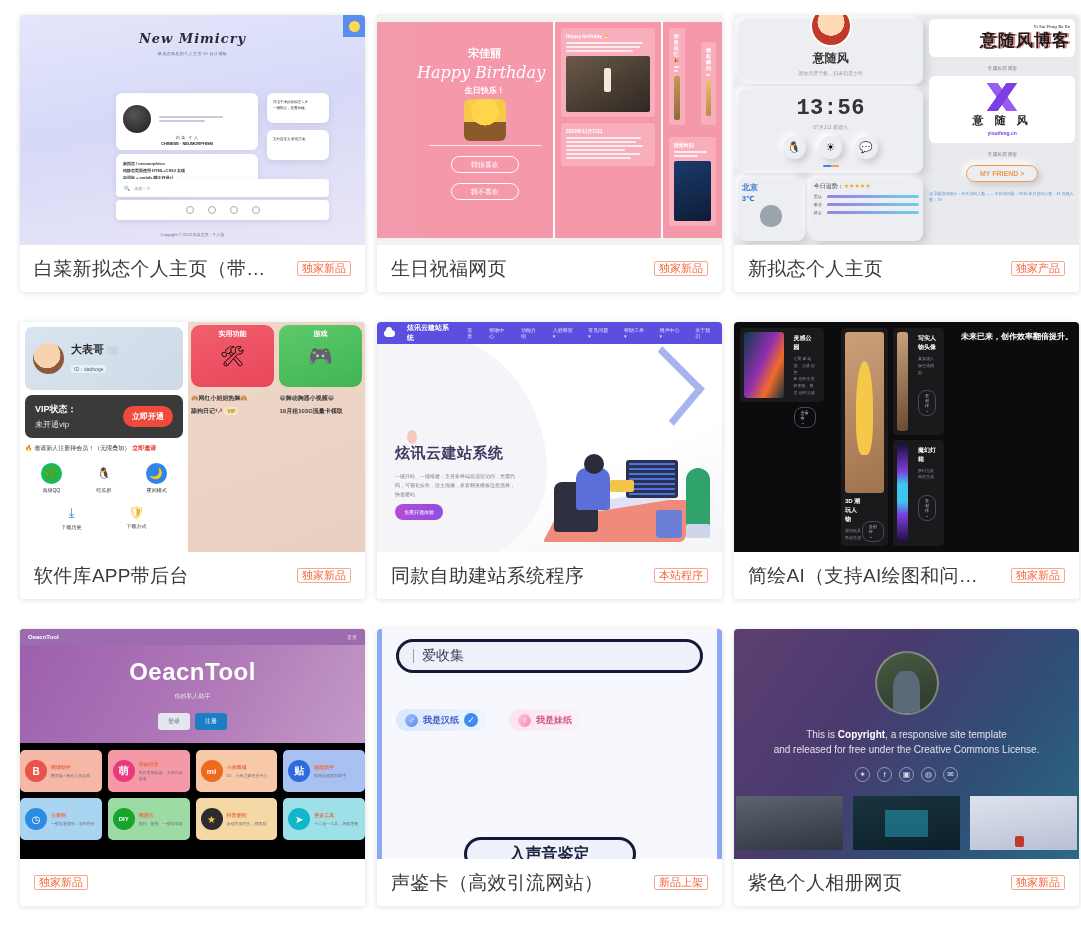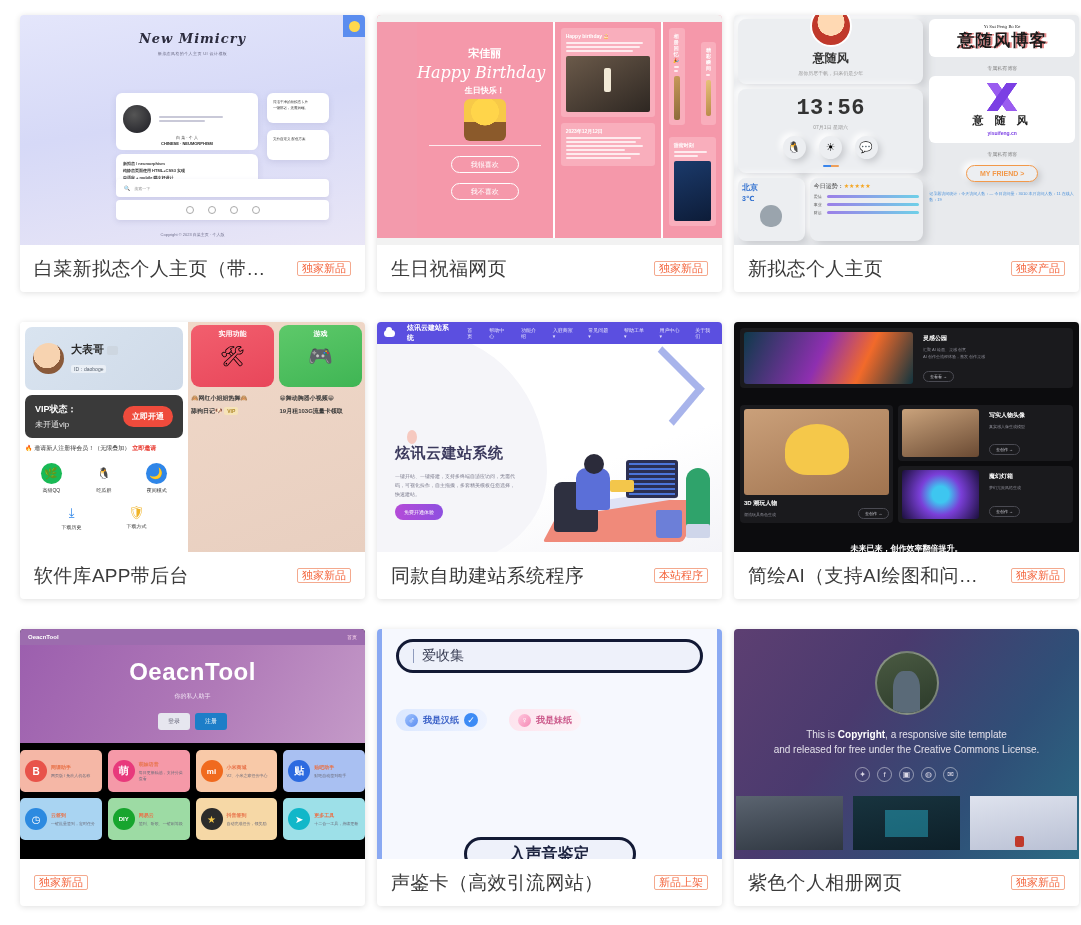--- a/index.html
+++ b/index.html
@@ -119,21 +119,21 @@
   .c3 .city { width:36%;padding:4px;}
   .c3 .cname{font-size:8px;font-weight:bold;color:#2f6fd0;}
   .c3 .temp{font-size:7px;font-weight:bold;color:#2f6fd0;margin-top:2px;}
   .c3 .toto{width:22px;height:22px;border-radius:50% 50% 45% 45%;background:#9aa4ad;margin:2px auto 0;}
   .c3 .stat{flex:1;padding:4px;}
   .c3 .stars{font-size:6px;color:#333;}
   .c3 .stars b{color:#f5a623;}
   .c3 .mbar{display:flex;align-items:center;gap:3px;margin-top:3px;}
   .c3 .mbar i{font-size:4px;color:#666;font-style:normal;width:10px;}
   .c3 .mbar u{flex:1;height:3px;border-radius:2px;background:linear-gradient(90deg,#9b7fe8,#6fd0e8);display:block;}
-  .c3 .logo1{background:#fff;border-radius:6px;padding:5px;text-align:center;}
+  .c3 .logo1{background:#fff;border-radius:6px;padding:5px;text-align:right;}
   .c3 .yi{font-family:"DejaVu Serif",serif;font-size:4px;color:#222;}
   .c3 .bo{font-family:"DejaVu Serif",serif;font-weight:bold;font-size:17px;color:#1a1a1a;letter-spacing:1px;
      text-shadow:2px 0 0 rgba(210,30,30,.55);}
   .c3 .cap{font-size:5px;color:#888;text-align:center;margin-top:3px;}
   .c3 .logo2{background:#fff;border-radius:6px;padding:7px 5px;text-align:center;}
   .c3 .swoosh{width:54px;height:28px;margin:0 auto;background:
      linear-gradient(125deg,transparent 42%,#7b3fe4 43% 57%,transparent 58%),
      linear-gradient(55deg,transparent 42%,#9a5cf0 43% 57%,transparent 58%);}
   .c3 .lname{font-size:11px;font-weight:bold;letter-spacing:4px;color:#222;margin-top:2px;}
   .c3 .dom{font-size:5px;color:#7b3fe4;font-weight:bold;margin-top:2px;}
@@ -200,21 +200,21 @@
   .c5 .per{position:absolute;left:40px;bottom:36px;width:34px;height:42px;background:#5b6fd8;border-radius:10px 10px 3px 3px;}
   .c5 .head{position:absolute;left:48px;bottom:72px;width:20px;height:20px;background:#2b2b3a;border-radius:50%;}
   .c5 .plant{position:absolute;right:6px;bottom:16px;width:24px;height:62px;background:#2fa36b;border-radius:12px 12px 2px 2px;}
   .c5 .pot{position:absolute;right:6px;bottom:8px;width:24px;height:14px;background:#cfd6ea;border-radius:2px;}
   .c5 .brk{position:absolute;right:24px;top:18px;width:60px;height:48px;
      border:7px solid #9aa8e8;border-left:none;border-bottom:none;transform:rotate(45deg) skew(5deg);opacity:.85;}
   .c5 .bin{position:absolute;right:34px;bottom:8px;width:26px;height:28px;background:#6c7fd8;border-radius:2px 2px 4px 4px;}
   .c5 .books{position:absolute;left:74px;bottom:54px;width:24px;height:12px;background:#f3c64b;border-radius:2px;}
 
   
-  .c6 { background:#0c0c0e; padding:6px; display:flex; flex-direction:column; gap:17px;}
+  .c6 { background:#0c0c0e; padding:6px; display:flex; gap:17px;}
   .c6 .pnl{background:#1a1a1d;border-radius:4px;display:flex;gap:6px;padding:4px;}
   .c6 .top{height:74px;}
   .c6 .im{border-radius:3px;}
   .c6 .im1{width:52%;background:linear-gradient(115deg,#0e3a4a,#8e2fb0 45%,#f26a2a 70%,#10343f);}
   .c6 .info{flex:1;padding:2px 4px;}
   .c6 .t{font-size:6px;color:#fff;font-weight:bold;}
   .c6 .d{font-size:4px;color:#8c8c96;margin-top:4px;line-height:1.7;}
   .c6 .pill{border:1px solid #4a4a52;border-radius:8px;color:#c8c8d0;font-size:4px;
     padding:2px 6px;display:inline-block;margin-top:10px;}
   .c6 .mid{flex:1;display:flex;gap:5px;}

